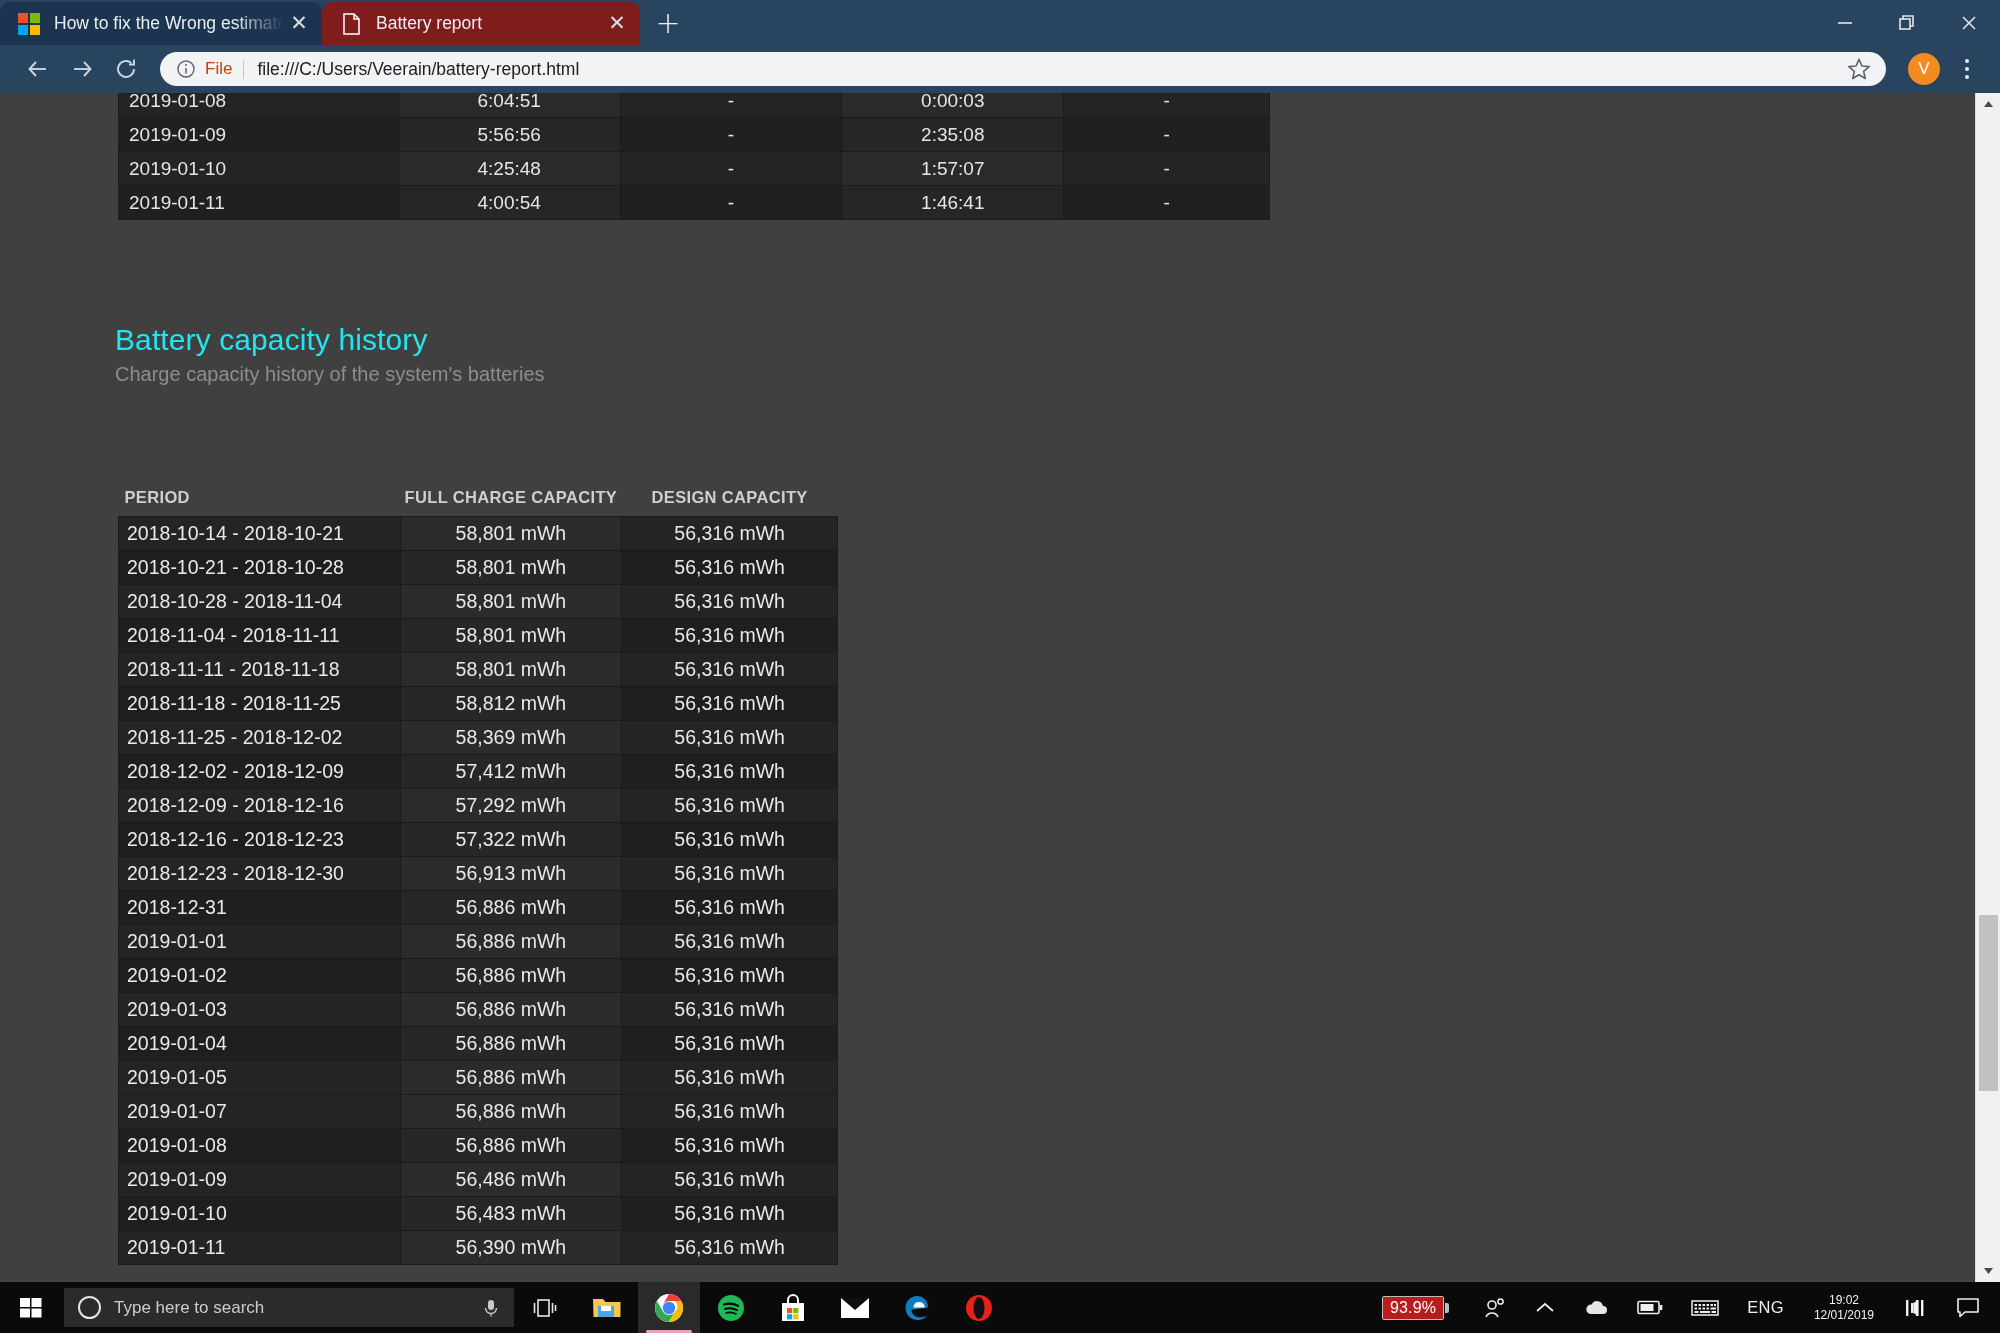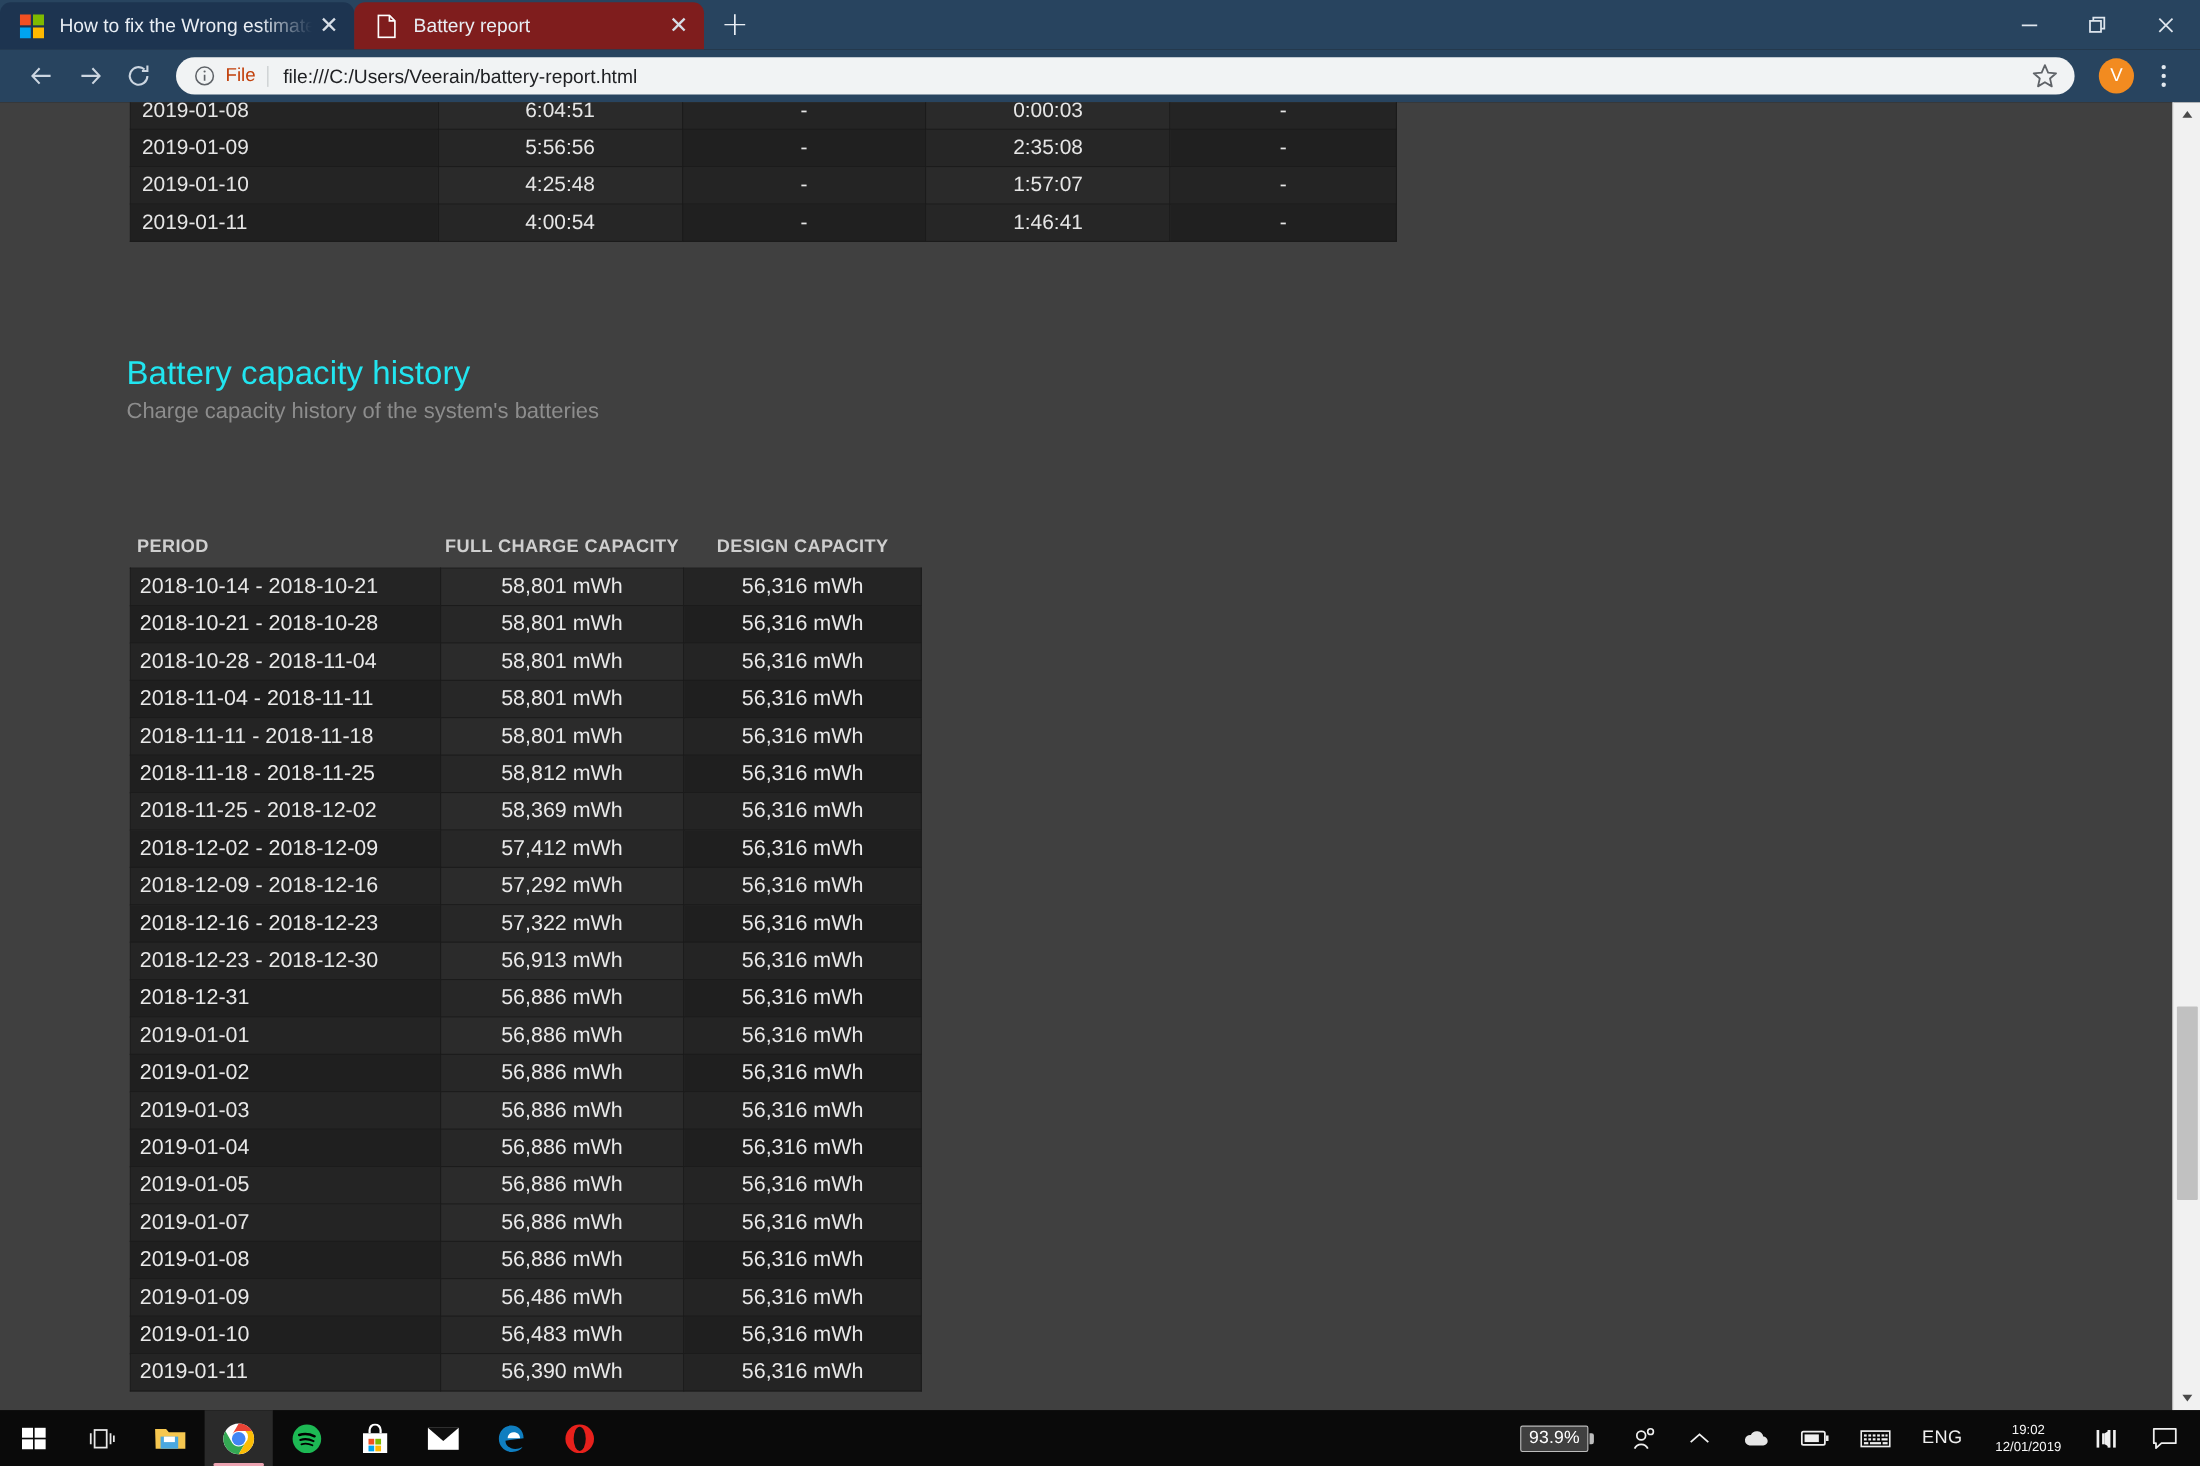--- a/index.html
+++ b/index.html
@@ -181,21 +181,21 @@
   .tbi.running { background:#2a2a2a; }
 
   .tray {
     position:absolute; right:0; top:0; height:51px;
     display:flex; align-items:center; padding-right: 6px;
   }
   .battery-pct {
     display:flex; align-items:center; margin-right: 20px; position:relative;
   }
   .bp-body {
-    background:#404040; border:1.5px solid #bdbdbd;
+    background:#b91c1c; border:1.5px solid #bdbdbd;
     padding: 2px 7px; border-radius:2px;
     font-size:16px; color:#ffffff; letter-spacing:.2px;
   }
   .bp-tip { width:4px;height:10px;background:#bdbdbd;margin-left:1px;border-radius:0 2px 2px 0; }
   .tray-item { padding: 0 14px; display:flex; align-items:center; justify-content:center; height:51px; }
   .lang { font-size:16.5px; color:#f0f0f0; letter-spacing:.3px; }
   .clock {
     display:flex; flex-direction:column; align-items:center; justify-content:center;
     padding: 0 16px; line-height: 1.25;
   }
@@ -487,20 +487,31 @@
 
   <div class="start">
     <svg width="24" height="24" viewBox="0 0 24 24">
       <rect x="1" y="2" width="10" height="9" fill="#ffffff"></rect>
       <rect x="12.5" y="2" width="10" height="9" fill="#ffffff"></rect>
       <rect x="1" y="12.5" width="10" height="9" fill="#ffffff"></rect>
       <rect x="12.5" y="12.5" width="10" height="9" fill="#ffffff"></rect>
     </svg>
   </div>
 
+  <div class="search">
+    <span class="search-circle"></span>
+    <span class="search-text">Type here to search</span>
+    <span class="mic">
+      <svg width="22" height="22" viewBox="0 0 22 22">
+        <rect x="8" y="3" width="6" height="10" rx="3" fill="#c9c9c9"></rect>
+        <path d="M5.5 11 a5.5 5.5 0 0 0 11 0" fill="none" stroke="#c9c9c9" stroke-width="1.4"></path>
+        <line x1="11" y1="16.5" x2="11" y2="19.5" stroke="#c9c9c9" stroke-width="1.4"></line>
+      </svg>
+    </span>
+  </div>
 
   <div class="tb-icons">
     <div class="tbi">
       <svg width="26" height="26" viewBox="0 0 26 26">
         <rect x="6" y="5" width="11" height="16" fill="none" stroke="#e8e8e8" stroke-width="1.6"></rect>
         <line x1="2.5" y1="8" x2="2.5" y2="18" stroke="#e8e8e8" stroke-width="1.6"></line>
         <line x1="20.5" y1="8" x2="20.5" y2="18" stroke="#e8e8e8" stroke-width="1.6"></line>
         <line x1="23.5" y1="10" x2="23.5" y2="16" stroke="#e8e8e8" stroke-width="1.6"></line>
       </svg>
     </div>

